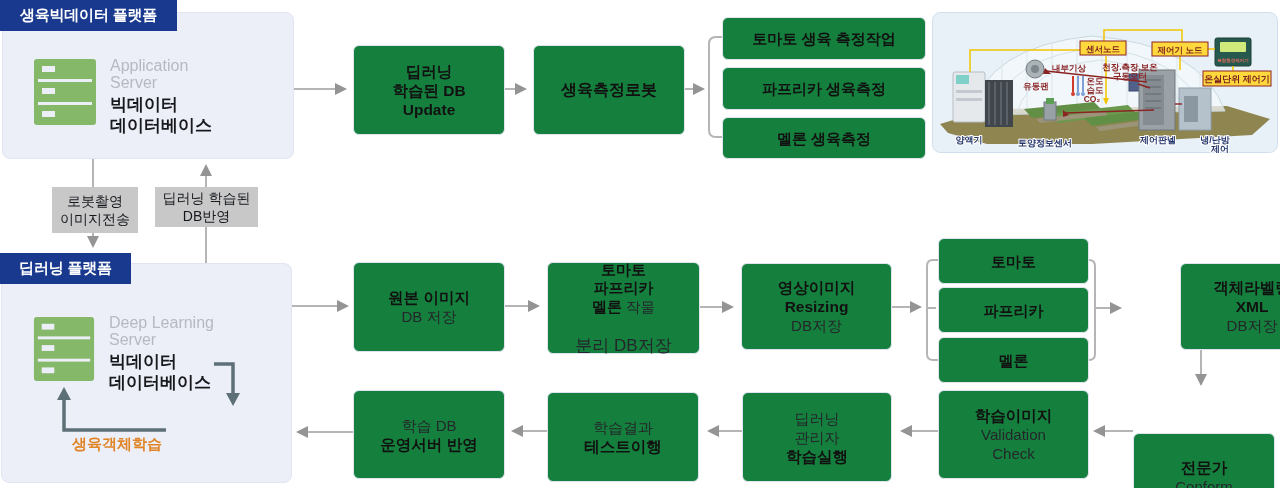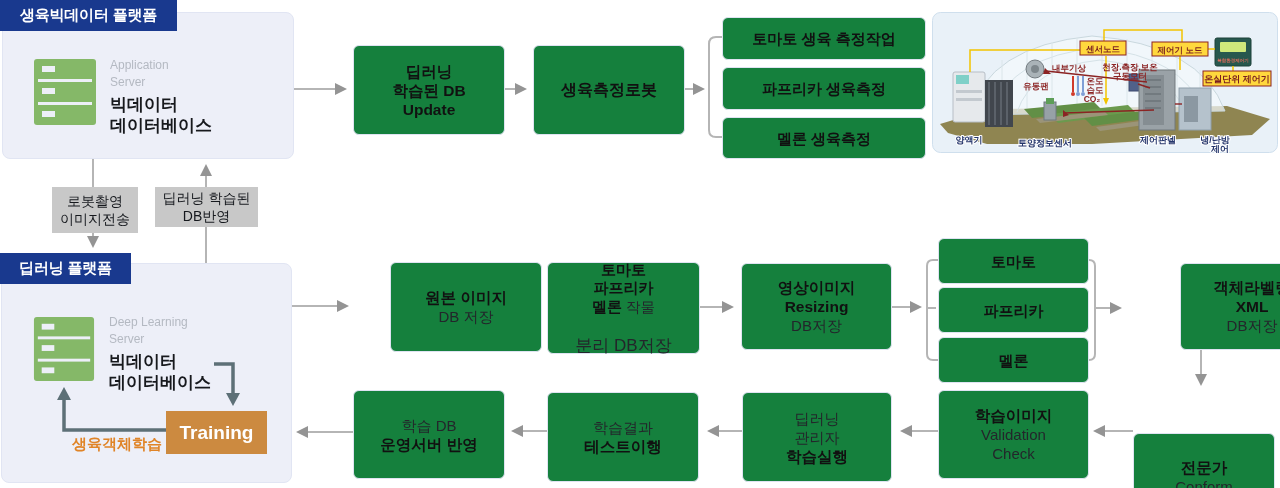--- a/index.html
+++ b/index.html
@@ -4,21 +4,21 @@
 <style>
   html,body{margin:0;padding:0;background:#fff;}
   body{width:1280px;height:488px;position:relative;overflow:hidden;
        font-family:"Liberation Sans","DejaVu Sans",sans-serif;color:#15181d;}
   .abs{position:absolute;}
   .wires{position:absolute;left:0;top:0;z-index:0;}
   
   .pf{position:absolute;background:#edeff8;border:1px solid #e1e5f3;border-radius:8px;z-index:1;}
   .hdr{position:absolute;background:#19398e;color:#fff;font-weight:700;font-size:15px;
        display:flex;align-items:center;justify-content:center;z-index:3;letter-spacing:-0.2px;}
-  .stype{color:#b4b9c2;font-size:12px;line-height:17px;font-weight:500;}
+  .stype{color:#b4b9c2;font-size:16px;line-height:17px;font-weight:500;}
   .sname{color:#17191d;font-weight:700;font-size:17px;line-height:21px;margin-top:3px;}
   
   .fb{position:absolute;background:#15803d;border:1px solid #dfe3f2;border-radius:6px;
       display:flex;flex-direction:column;align-items:center;justify-content:center;
       text-align:center;z-index:1;}
   .bl{font-weight:700;font-size:15.5px;line-height:19px;color:#111;}
   .rl{font-weight:400;font-size:15px;line-height:19px;color:#23262b;}
   .one{font-weight:700;font-size:16px;color:#111;}
   
   .gb{position:absolute;background:#c8c8c8;display:flex;flex-direction:column;align-items:center;
@@ -112,21 +112,20 @@
     <defs>
       <marker id="as" markerUnits="userSpaceOnUse" markerWidth="14" markerHeight="14" refX="2" refY="7" orient="auto">
         <path d="M0,0 L13,7 L0,14 Z" fill="#5d7077"></path>
       </marker>
     </defs>
     <g stroke="#5d7077" stroke-width="3.5" fill="none">
       <path d="M212,100 H231 V131" marker-end="url(#as)"></path>
       <path d="M164,166 H62 V134" marker-end="url(#as)"></path>
     </g>
   </svg>
-  <div class="training">Training</div>
   <div class="note">생육객체학습</div>
 </div>
 <div class="hdr" style="left:0;top:253px;width:131px;height:31px;">딥러닝 플랫폼</div>
 
 <div class="fb" style="left:353px;top:45px;width:150px;height:88px;">
   <div class="bl">딥러닝</div>
   <div class="bl">학습된 DB</div>
   <div class="bl">Update</div>
 </div>
 <div class="fb" style="left:533px;top:45px;width:150px;height:88px;">
@@ -238,21 +237,21 @@
   <g font-size="9" font-weight="700" fill="#24356b" stroke="#ffffff" stroke-width="2" paint-order="stroke" text-anchor="middle">
     <text x="37" y="131">양액기</text>
     <text x="113" y="134">토양정보센서</text>
     <text x="226" y="131">제어판넬</text>
     <text x="283" y="131">냉/난방</text>
     <text x="288" y="140">제어</text>
   </g>
 </svg>
 </div>
 
-<div class="fb" style="left:353px;top:262px;width:150px;height:88px;margin-left:37px;">
+<div class="fb" style="left:353px;top:262px;width:150px;height:88px;">
   <div class="bl">원본 이미지</div>
   <div class="rl">DB 저장</div>
 </div>
 <div class="fb" style="left:547px;top:262px;width:151px;height:90px;">
   <div class="bl" style="font-size:15px;line-height:18px;">토마토</div>
   <div class="bl" style="font-size:15px;line-height:18px;">파프리카</div>
   <div style="line-height:18px;"><span class="bl" style="font-size:15px;">멜론</span><span class="rl" style="font-size:14.5px;"> 작물</span></div>
   <div class="rl" style="font-size:17px;line-height:18px;margin-top:20px;">분리 DB저장</div>
 </div>
 <div class="fb" style="left:741px;top:263px;width:149px;height:85px;">

